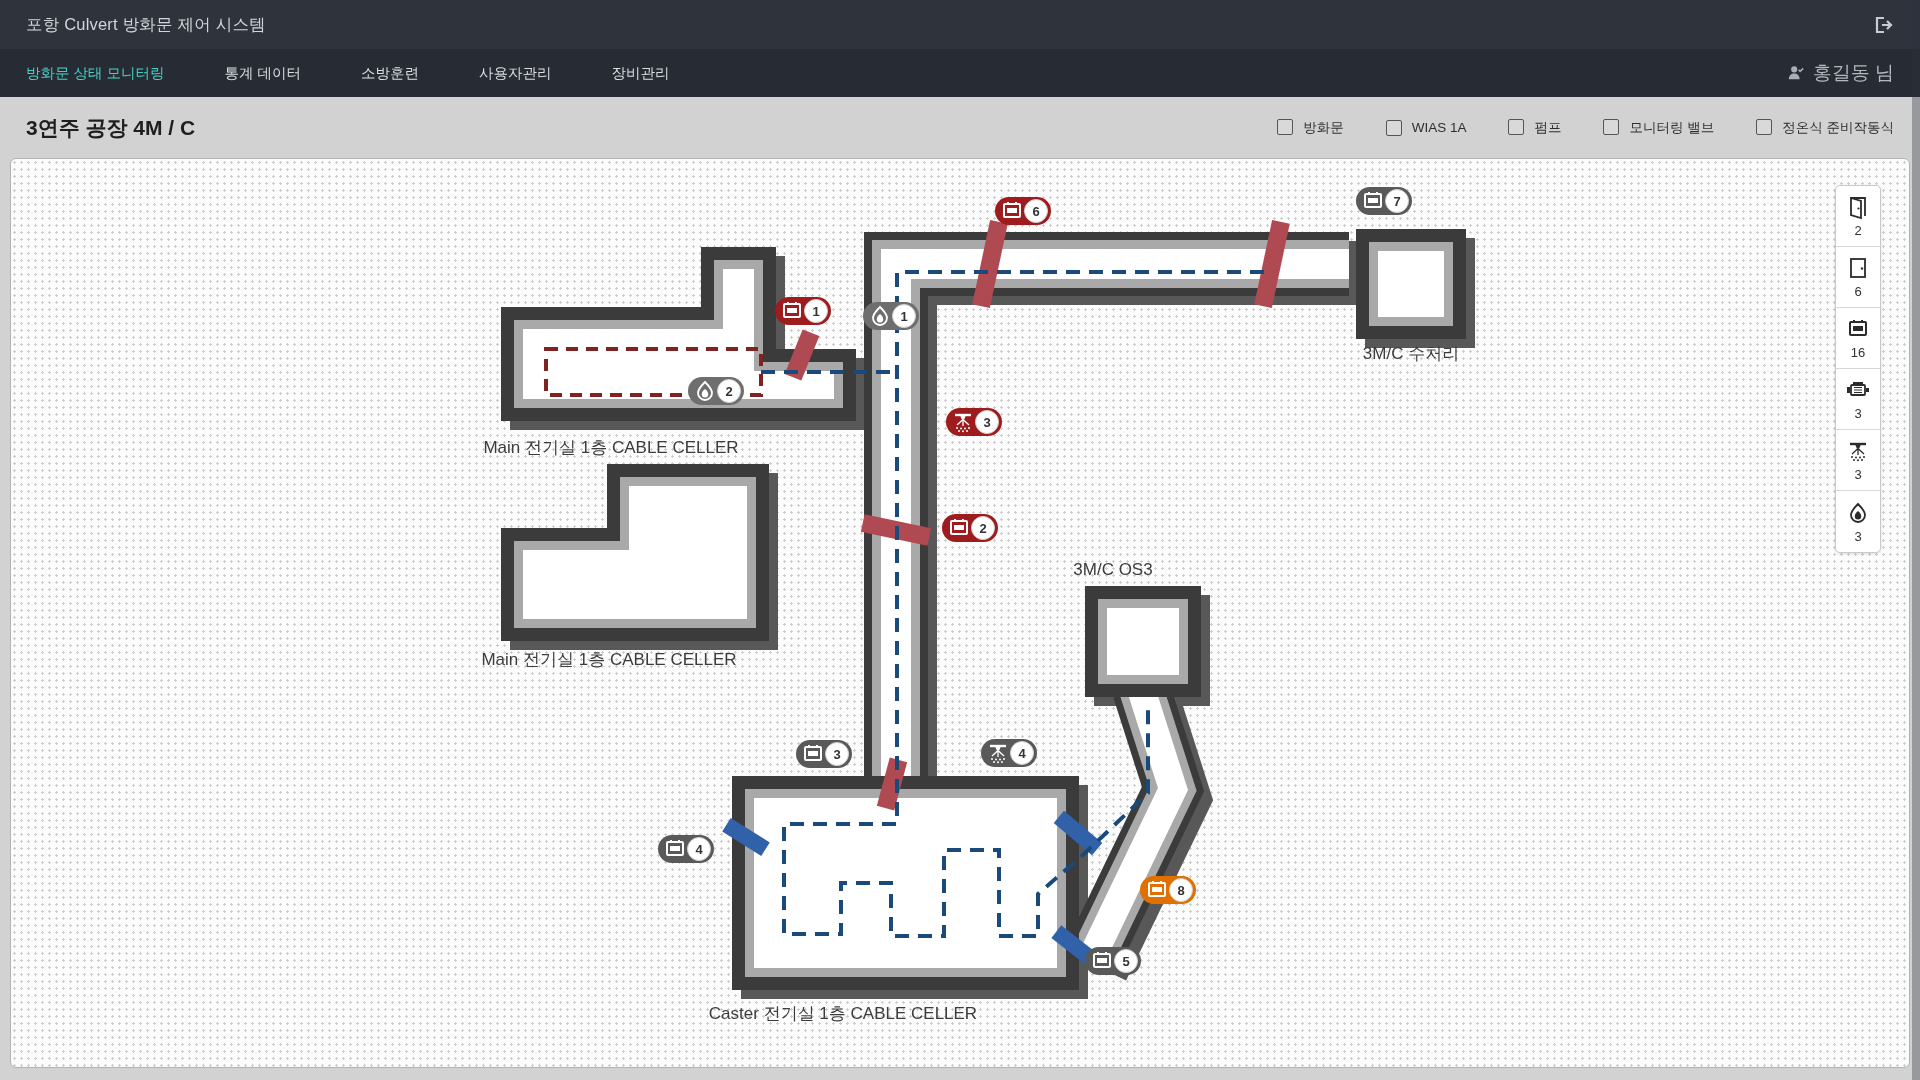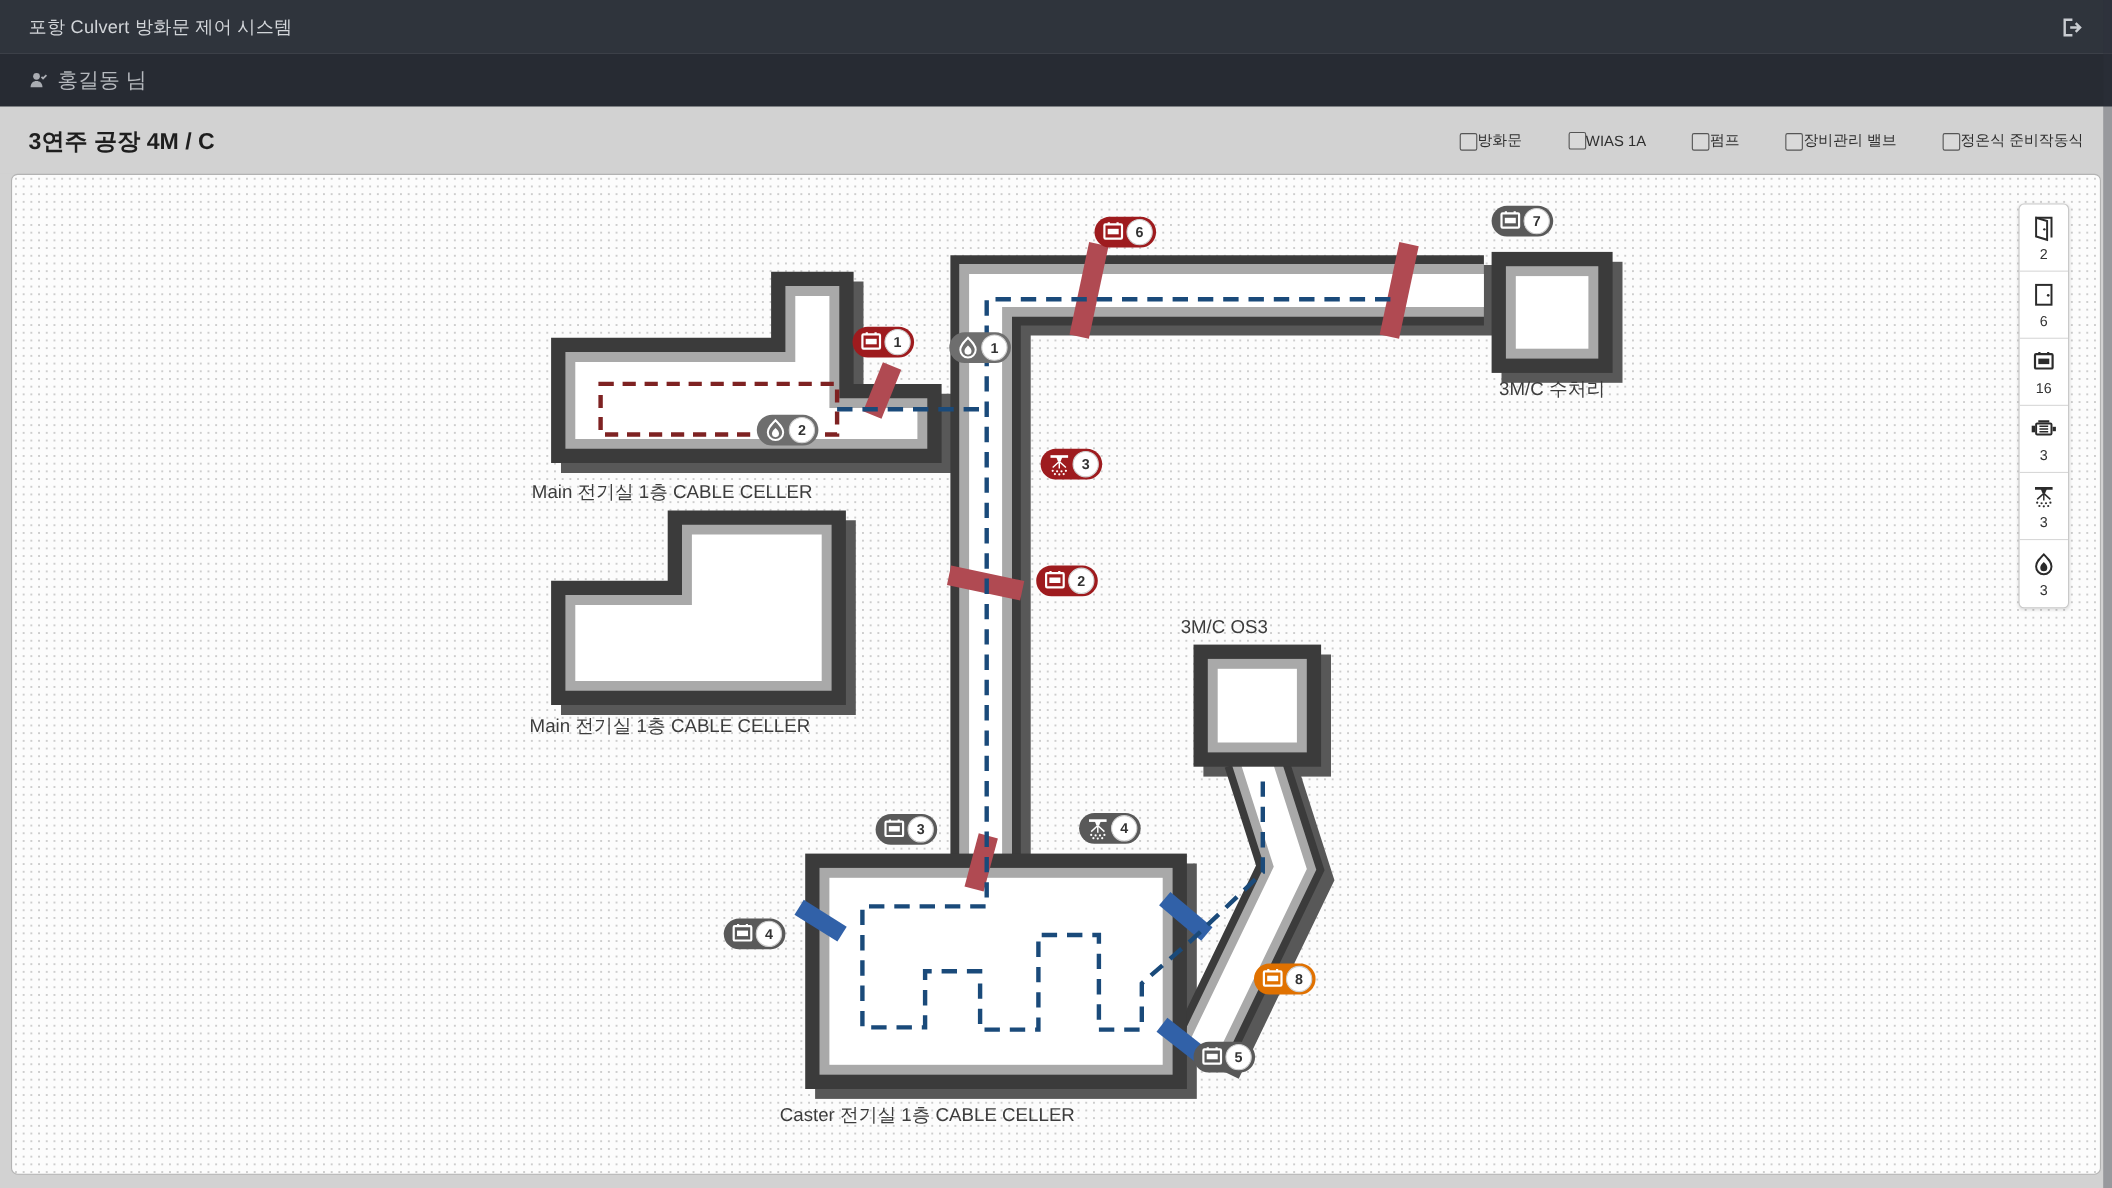--- a/index.html
+++ b/index.html
@@ -17,21 +17,21 @@
   .nav-tabs { display:flex; gap:60px; align-items:center; }
   .nav-tab { font-size:14.5px; color:#dcdee1; cursor:pointer; white-space:nowrap; }
   .nav-tab.active { color:#45d0c5; }
   .nav-user { display:flex; align-items:center; gap:8px; color:#b5b8bd; font-size:19px; }
 
   
   .header-row { height:61px; display:flex; align-items:center;
     justify-content:space-between; padding:0 26px; background:#d2d2d2; }
   .page-title { font-size:21px; font-weight:bold; color:#1e1e1e; }
   .filters { display:flex; gap:42px; align-items:center; }
-  .filter { display:flex; align-items:flex-end; cursor:pointer; }
+  .filter { display:flex; align-items:flex-start; gap:10px; cursor:pointer; }
   .filter .cb { width:16px; height:16px; border:1.6px solid #555; background:#d9d9d9;
     border-radius:2px; display:inline-block; }
   .filter .t { font-size:13.5px; color:#2e2e2e; }
 
   
   .map-panel { position:relative; margin:0 10px; height:910px; border:1px solid #b3b3b3;
     border-radius:6px; background-color:#fcfcfc;
     background-image:radial-gradient(circle,#cdcdcd 1.1px,rgba(0,0,0,0) 1.1px);
     background-size:7px 7px; overflow:hidden; }
   .map-svg { position:absolute; left:0; top:0; width:100%; height:100%; }
@@ -68,20 +68,27 @@
 
 <div class="topbar">
   <div class="app-title">포항 Culvert 방화문 제어 시스템</div>
   <svg class="logout" viewBox="0 0 22 22">
     <path d="M12,4 H5 V18 H12" fill="none" stroke="#c9ccd1" stroke-width="2.2"></path>
     <path d="M10,11 H19 M15,7 l4,4 -4,4" fill="none" stroke="#c9ccd1" stroke-width="2.2"></path>
   </svg>
 </div>
 
 <div class="navbar">
+  <div class="nav-tabs" id="navTabs">
+      <div class="nav-tab active">방화문 상태 모니터링</div>
+      <div class="nav-tab">통계 데이터</div>
+      <div class="nav-tab">소방훈련</div>
+      <div class="nav-tab">사용자관리</div>
+      <div class="nav-tab">장비관리</div>
+    </div>
   <div class="nav-user">
     <svg width="18" height="18" viewBox="0 0 20 20">
       <circle cx="8" cy="6" r="3.4" fill="#aaadb3"></circle>
       <path d="M2,17 c0,-4.4 2.8,-6.4 6,-6.4 s6,2 6,6.4 Z" fill="#aaadb3"></path>
       <path d="M13,6.5 l1.6,1.6 L18,4.8" fill="none" stroke="#aaadb3" stroke-width="1.8"></path>
     </svg>
     <span>홍길동 님</span>
   </div>
 </div>
 
@@ -95,21 +102,21 @@
       <label class="filter">
         <span class="cb"></span>
         <span class="t">WIAS 1A</span>
       </label>
       <label class="filter">
         <span class="cb"></span>
         <span class="t">펌프</span>
       </label>
       <label class="filter">
         <span class="cb"></span>
-        <span class="t">장비관리 밸브</span>
+        <span class="t">모니터링 밸브</span>
       </label>
       <label class="filter">
         <span class="cb"></span>
         <span class="t">정온식 준비작동식</span>
       </label>
     </div>
 </div>
 
 <div class="map-panel">
   <svg class="map-svg" viewBox="0 0 1898 908" preserveAspectRatio="none">

